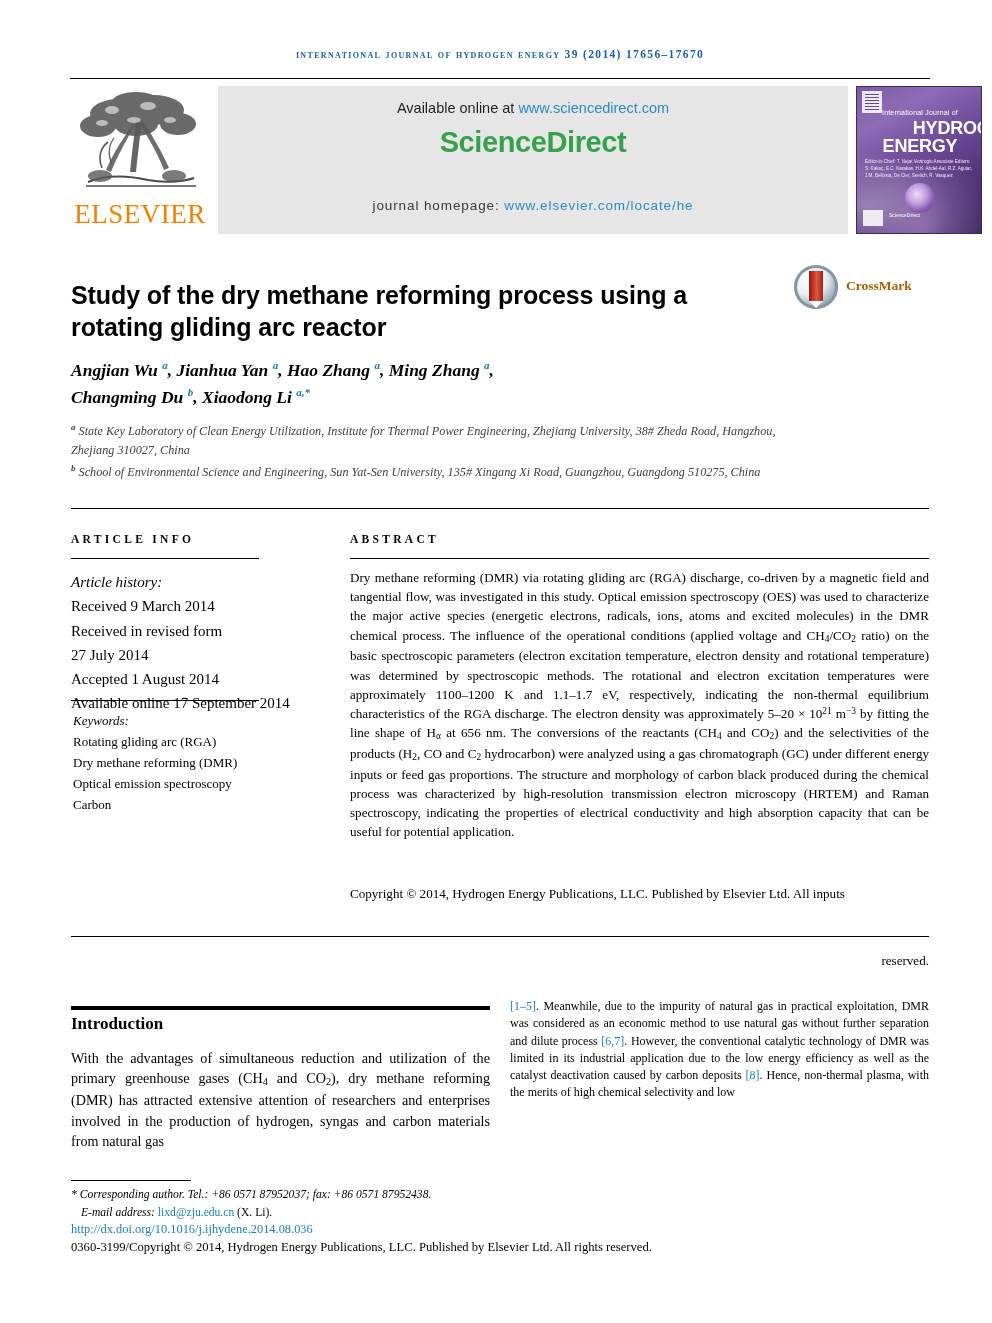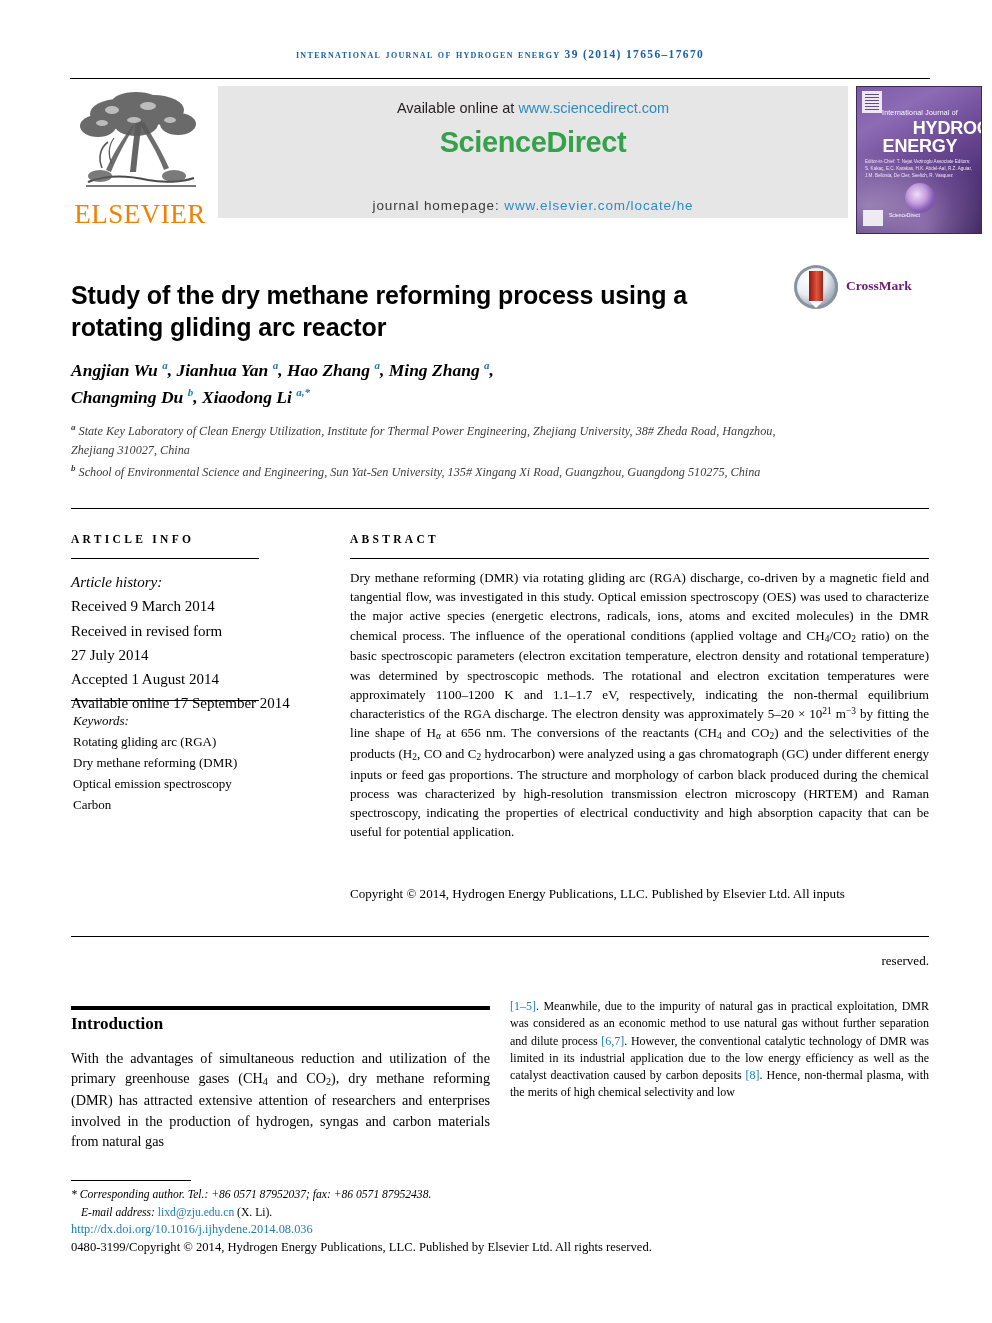--- a/index.html
+++ b/index.html
@@ -64,21 +64,21 @@
     text-align: center;
     font-family: "Liberation Serif", serif;
     font-size: 27px;
     letter-spacing: 0.5px;
     color: #F08000;
     line-height: 1;
   }
   .sd-band {
     position: absolute;
     left: 148px; top: 0;
-    width: 630px; height: 132px;
+    width: 630px; height: 148px;
     background: #e6e6e6;
   }
   .sd-avail {
     position: absolute;
     left: 0; top: 14px; width: 630px;
     text-align: center;
     font-family: "Liberation Sans", sans-serif;
     font-size: 14.5px;
     color: #231f20;
   }
@@ -193,21 +193,21 @@
     content:""; position:absolute; left:0; bottom:-7px;
     border-left: 7px solid transparent;
     border-right: 7px solid transparent;
     border-top: 7px solid #ffffff;
   }
   .cm-text {
     position: absolute; left: 52px; top: 13px;
     font-family: "Liberation Serif", serif;
     font-weight: bold;
     font-size: 13.5px;
-    color: #701a75;
+    color: #a16207;
   }
 
   
   .authors {
     position: absolute;
     left: 71px; top: 357px;
     width: 720px;
     font-family: "Liberation Serif", serif;
     font-style: italic;
     font-weight: bold;
@@ -444,15 +444,15 @@
   <div class="sec-title">Introduction</div>
   <div class="col-left">With the advantages of simultaneous reduction and utilization of the primary greenhouse gases (CH<sub>4</sub> and CO<sub>2</sub>), dry methane reforming (DMR) has attracted extensive attention of researchers and enterprises involved in the production of hydrogen, syngas and carbon materials from natural gas</div>
   <div class="col-right"><span class="ref">[1–5]</span>. Meanwhile, due to the impurity of natural gas in practical exploitation, DMR was considered as an economic method to use natural gas without further separation and dilute process <span class="ref">[6,7]</span>. However, the conventional catalytic technology of DMR was limited in its industrial application due to the low energy efficiency as well as the catalyst deactivation caused by carbon deposits <span class="ref">[8]</span>. Hence, non-thermal plasma, with the merits of high chemical selectivity and low</div>
 
   <div class="fn-rule"></div>
   <div class="footnote">
       <div class="ital">* Corresponding author. Tel.: +86 0571 87952037; fax: +86 0571 87952438.</div>
       <div style="padding-left: 10px;"><span class="ital">E-mail address: </span><a href="#">lixd@zju.edu.cn</a><span> (X. Li).</span></div>
     </div>
   <div class="doi-line">http://dx.doi.org/10.1016/j.ijhydene.2014.08.036</div>
-  <div class="issn-line">0480-3199/Copyright © 2014, Hydrogen Energy Publications, LLC. Published by Elsevier Ltd. All rights reserved.</div>
+  <div class="issn-line">0360-3199/Copyright © 2014, Hydrogen Energy Publications, LLC. Published by Elsevier Ltd. All rights reserved.</div>
 
 </div>
 
 </body></html>

